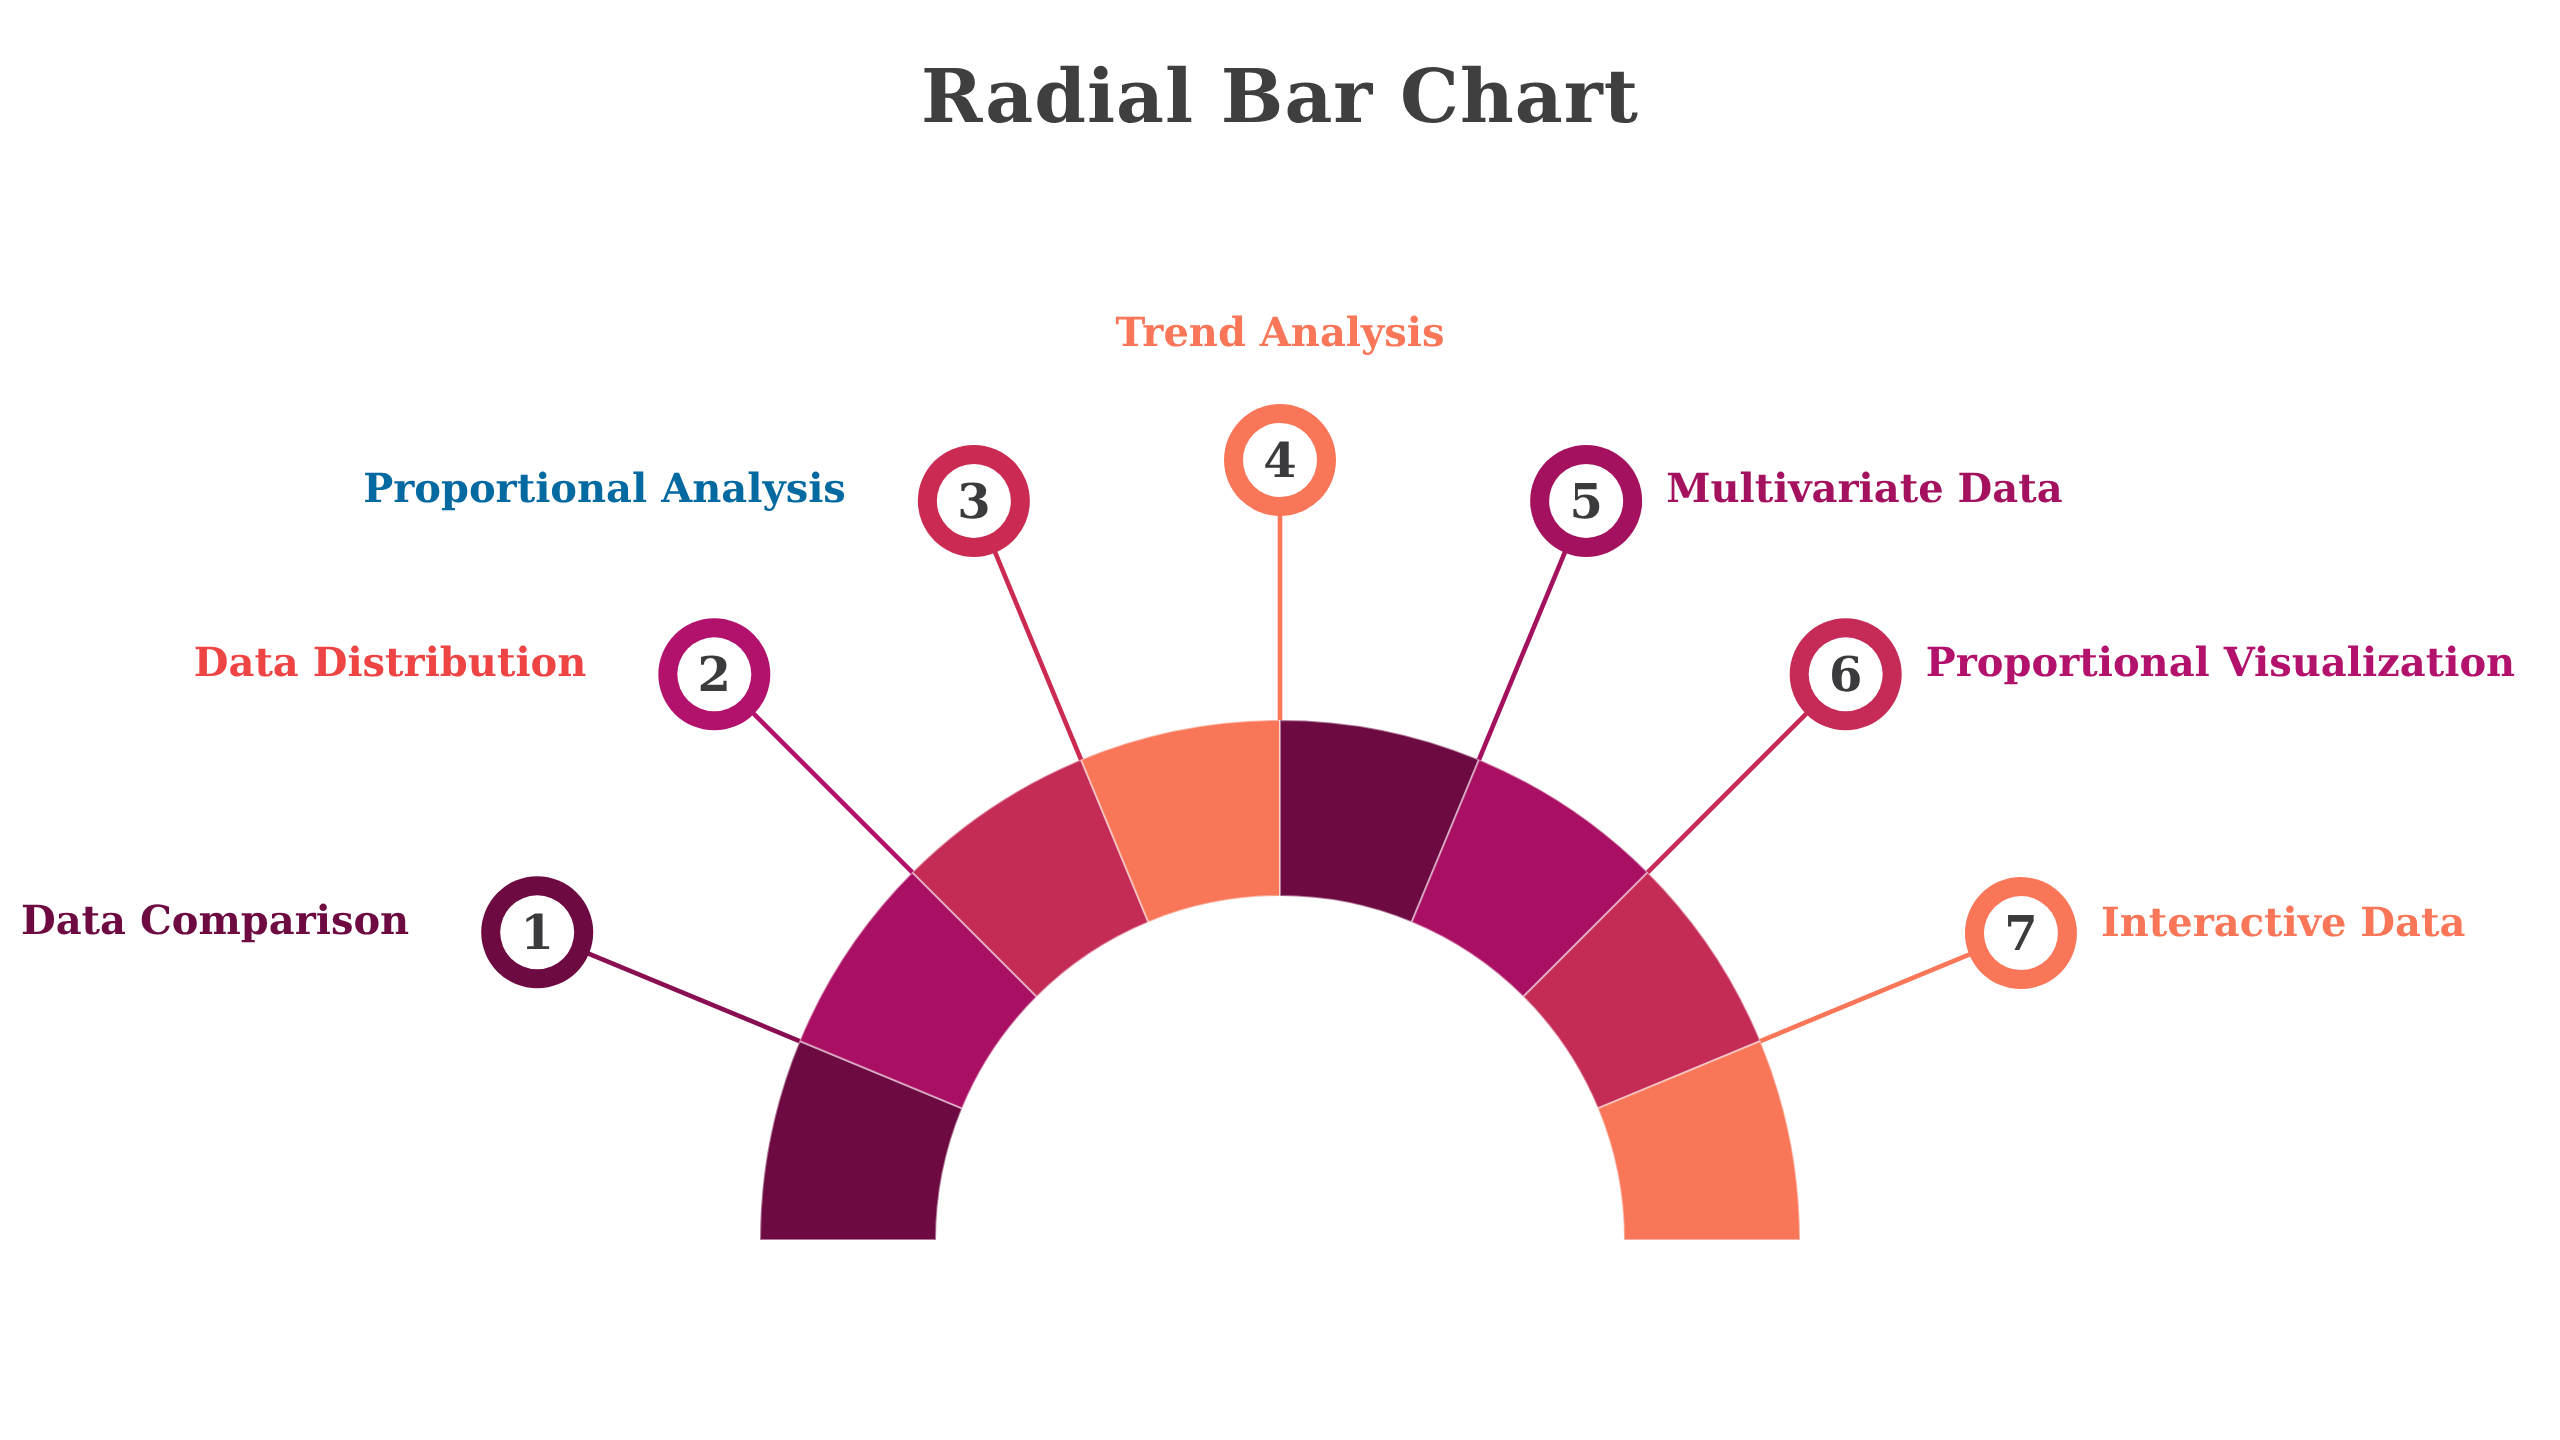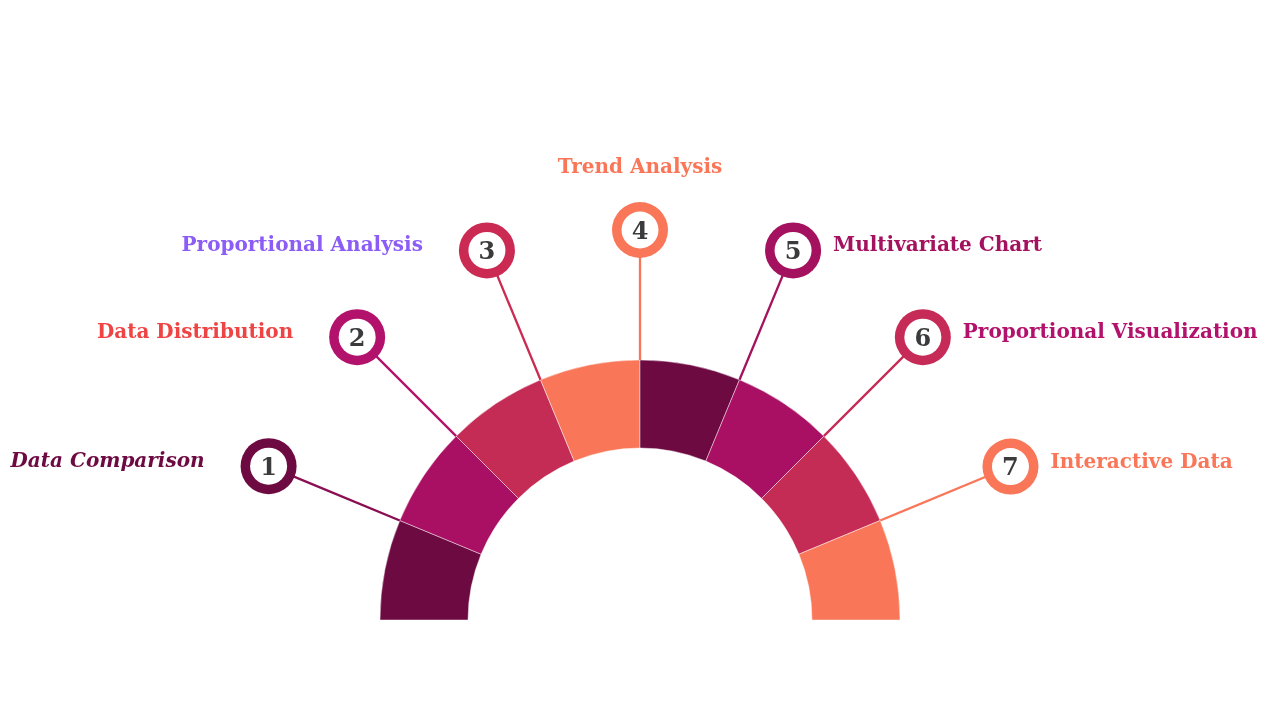--- a/index.html
+++ b/index.html
@@ -37,20 +37,21 @@
     white-space: nowrap;
     font-size: 20px;
     font-weight: 700;
     line-height: 26px;
   }
 </style>
 </head>
 <body>
 
 <div class="slide">
+  <h1 class="slide-title" style="color: rgb(63, 63, 63);">Radial Bar Chart</h1>
   <svg id="chart-svg" width="1280" height="720" viewBox="0 0 1280 720">
       <path d="M380 620 A260 260 0 0 1 399.7913215470654 520.5023075850767 L481.09272040805865 554.1784496332045 A172 172 0 0 0 468 620 Z" fill="#6E0A42" stroke="rgba(255,255,255,0.45)" stroke-width="1"></path>
       <path d="M399.7913215470654 520.5023075850767 A260 260 0 0 1 456.15223689149764 436.15223689149764 L518.3776336359139 498.3776336359138 A172 172 0 0 0 481.09272040805865 554.1784496332045 Z" fill="#A90F62" stroke="rgba(255,255,255,0.45)" stroke-width="1"></path>
       <path d="M456.15223689149764 436.15223689149764 A260 260 0 0 1 540.5023075850767 379.7913215470654 L574.1784496332045 461.09272040805865 A172 172 0 0 0 518.3776336359139 498.3776336359138 Z" fill="#C42C56" stroke="rgba(255,255,255,0.45)" stroke-width="1"></path>
       <path d="M540.5023075850767 379.7913215470654 A260 260 0 0 1 640 360 L640 448 A172 172 0 0 0 574.1784496332045 461.09272040805865 Z" fill="#F97658" stroke="rgba(255,255,255,0.45)" stroke-width="1"></path>
       <path d="M640 360 A260 260 0 0 1 739.4976924149233 379.7913215470654 L705.8215503667955 461.09272040805865 A172 172 0 0 0 640 448 Z" fill="#6E0A42" stroke="rgba(255,255,255,0.45)" stroke-width="1"></path>
       <path d="M739.4976924149233 379.7913215470654 A260 260 0 0 1 823.8477631085024 436.15223689149764 L761.6223663640861 498.37763363591387 A172 172 0 0 0 705.8215503667955 461.09272040805865 Z" fill="#A90F62" stroke="rgba(255,255,255,0.45)" stroke-width="1"></path>
       <path d="M823.8477631085024 436.15223689149764 A260 260 0 0 1 880.2086784529346 520.5023075850767 L798.9072795919413 554.1784496332045 A172 172 0 0 0 761.6223663640861 498.37763363591387 Z" fill="#C42C56" stroke="rgba(255,255,255,0.45)" stroke-width="1"></path>
       <path d="M880.2086784529346 520.5023075850767 A260 260 0 0 1 900 620 L812 620 A172 172 0 0 0 798.9072795919413 554.1784496332045 Z" fill="#F97658" stroke="rgba(255,255,255,0.45)" stroke-width="1"></path>
       <line x1="268.60042793046273" y1="466.1612601892339" x2="399.7913215470654" y2="520.5023075850767" stroke="#8A0F52" stroke-width="2.3"></line>
@@ -76,21 +77,21 @@
       <line x1="922.842712474619" y1="337.15728752538104" x2="823.8477631085024" y2="436.15223689149764" stroke="#C62B57" stroke-width="2.3"></line>
       <circle cx="922.842712474619" cy="337.15728752538104" r="28" fill="#C62B57"></circle>
       <circle cx="922.842712474619" cy="337.15728752538104" r="18.5" fill="#FFFFFF"></circle>
       <text x="922.842712474619" y="345.65728752538104" text-anchor="middle" fill="#3B3B3D" font-size="24" font-weight="700" font-family="&quot;DejaVu Serif&quot;, &quot;Liberation Serif&quot;, serif">6</text>
       <line x1="1010.4756925370259" y1="466.543943621599" x2="880.2086784529346" y2="520.5023075850767" stroke="#F97658" stroke-width="2.3"></line>
       <circle cx="1010.4756925370259" cy="466.543943621599" r="28" fill="#F97658"></circle>
       <circle cx="1010.4756925370259" cy="466.543943621599" r="18.5" fill="#FFFFFF"></circle>
       <text x="1010.4756925370259" y="475.043943621599" text-anchor="middle" fill="#3B3B3D" font-size="24" font-weight="700" font-family="&quot;DejaVu Serif&quot;, &quot;Liberation Serif&quot;, serif">7</text>
     </svg>
   <div id="labels">
-      <div class="item-label" style="color: rgb(110, 10, 66); right: 1075.4px; top: 447.161px; text-align: left; font-style: italic;">Data Comparison</div>
+      <div class="item-label" style="color: rgb(110, 10, 66); right: 1075.4px; top: 447.161px; text-align: left;">Data Comparison</div>
       <div class="item-label" style="color: #ef4444; right: 986.843px; top: 318.157px; text-align: right;">Data Distribution</div>
-      <div class="item-label" style="color: #8b5cf6; right: 857.073px; top: 231.448px; text-align: right;">Proportional Analysis</div>
+      <div class="item-label" style="color: #0369a1; right: 857.073px; top: 231.448px; text-align: right;">Proportional Analysis</div>
       <div class="item-label" style="color: rgb(249, 118, 88); left: 420px; width: 440px; text-align: center; top: 153px;">Trend Analysis</div>
-      <div class="item-label" style="color: rgb(164, 17, 94); left: 833.073px; top: 231.448px;">Multivariate Chart</div>
+      <div class="item-label" style="color: rgb(164, 17, 94); left: 833.073px; top: 231.448px;">Multivariate Data</div>
       <div class="item-label" style="color: rgb(178, 18, 108); left: 962.843px; top: 318.157px;">Proportional Visualization</div>
       <div class="item-label" style="color: rgb(249, 118, 88); left: 1050.48px; top: 447.544px;">Interactive Data</div>
     </div>
 </div>
 
 </body></html>

